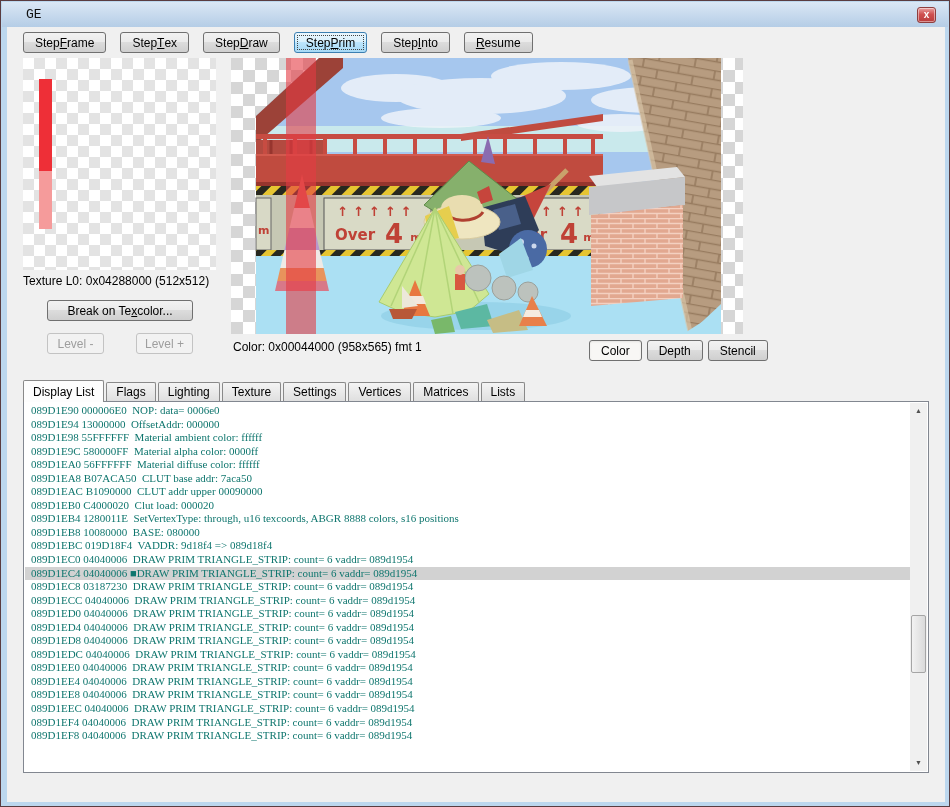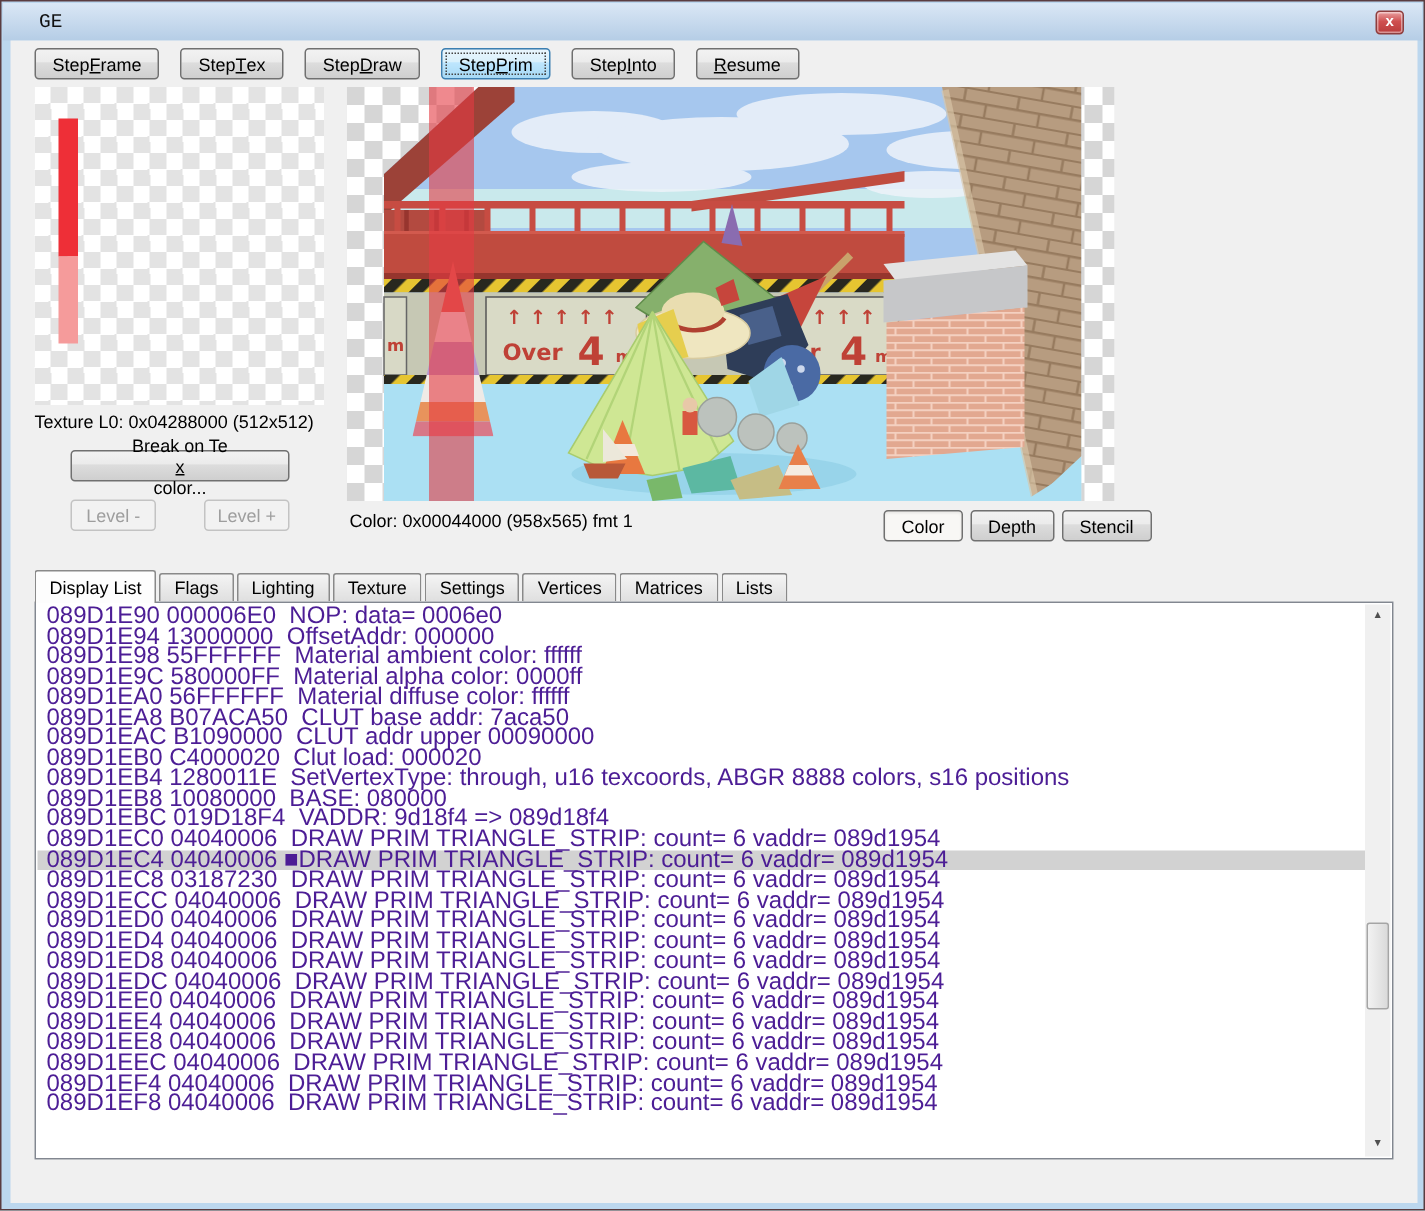--- a/index.html
+++ b/index.html
@@ -36,22 +36,22 @@
   .fb-preview{position:absolute;left:230px;top:57px;width:512px;height:276px;}
 
   .fb-modes{position:absolute;left:588px;top:339px;display:flex;gap:5px;}
 
   .tabs{position:absolute;left:22px;top:379px;display:flex;align-items:center;height:22px;}
   .tab{height:19px;padding:2px 9px 0 9px;margin-right:2px;font-size:12px;border:1px solid #898989;border-bottom:none;
     border-radius:2px 2px 0 0;background:linear-gradient(#f4f4f4,#dfdfdf);white-space:nowrap;}
   .tab.active{height:22px;background:#fdfdfd;position:relative;z-index:2;padding-top:4px;}
 
   .listbox{position:absolute;left:22px;top:400px;width:906px;height:372px;border:1px solid #828790;background:#fff;overflow:hidden;}
-  .rows{position:absolute;left:1px;top:2px;right:18px;font-family:Liberation Sans, sans-serif;
-    font-size:16px;line-height:13.55px;color:#4c1d95;}
+  .rows{position:absolute;left:1px;top:2px;right:18px;font-family:Liberation Serif, serif;
+    font-size:11px;line-height:13.55px;color:#0f766e;}
   .row{white-space:pre;padding-left:6px;}
   .row.selected{background:var(--selection,#d2d2d2);}
   .vscroll{position:absolute;top:1px;right:1px;bottom:1px;width:17px;background:#f0f0f0;}
   .scroll-arrow{position:absolute;left:0;width:17px;height:16px;font-size:7px;color:#505050;text-align:center;line-height:16px;}
   .scroll-arrow.up{top:0;}
   .scroll-arrow.down{bottom:0;}
   .scroll-thumb{position:absolute;left:1px;top:212px;width:15px;height:58px;border:1px solid #a5a5a5;border-radius:2px;
     background:linear-gradient(90deg,#f2f2f2,#dadada);}
 </style>
 </head>
@@ -95,21 +95,21 @@
           <u>R</u>
           <span>esume</span>
         </button>
       </div>
 
     <div class="texture-preview" style="left:16px;top:31px;">
       <div class="tex-bar-bright"></div>
       <div class="tex-bar-light"></div>
     </div>
     <div class="label" style="left:16px;top:247px;">Texture L0: 0x04288000 (512x512)</div>
-    <button class="btn" style="position:absolute;left:40px;top:273px;width:146px;flex-direction:column;">
+    <button class="btn" style="position:absolute;left:40px;top:273px;width:146px;">
         <span>Break on Te</span>
         <u>x</u>
         <span>color...</span>
       </button>
     <button class="btn disabled" style="position:absolute;left:40px;top:306px;width:57px;">Level -</button>
     <button class="btn disabled" style="position:absolute;left:129px;top:306px;width:57px;">Level +</button>
 
     <div class="fb-preview" style="left:224px;top:31px;">
       <svg width="512" height="276" viewBox="0 0 512 276">
         <defs>

